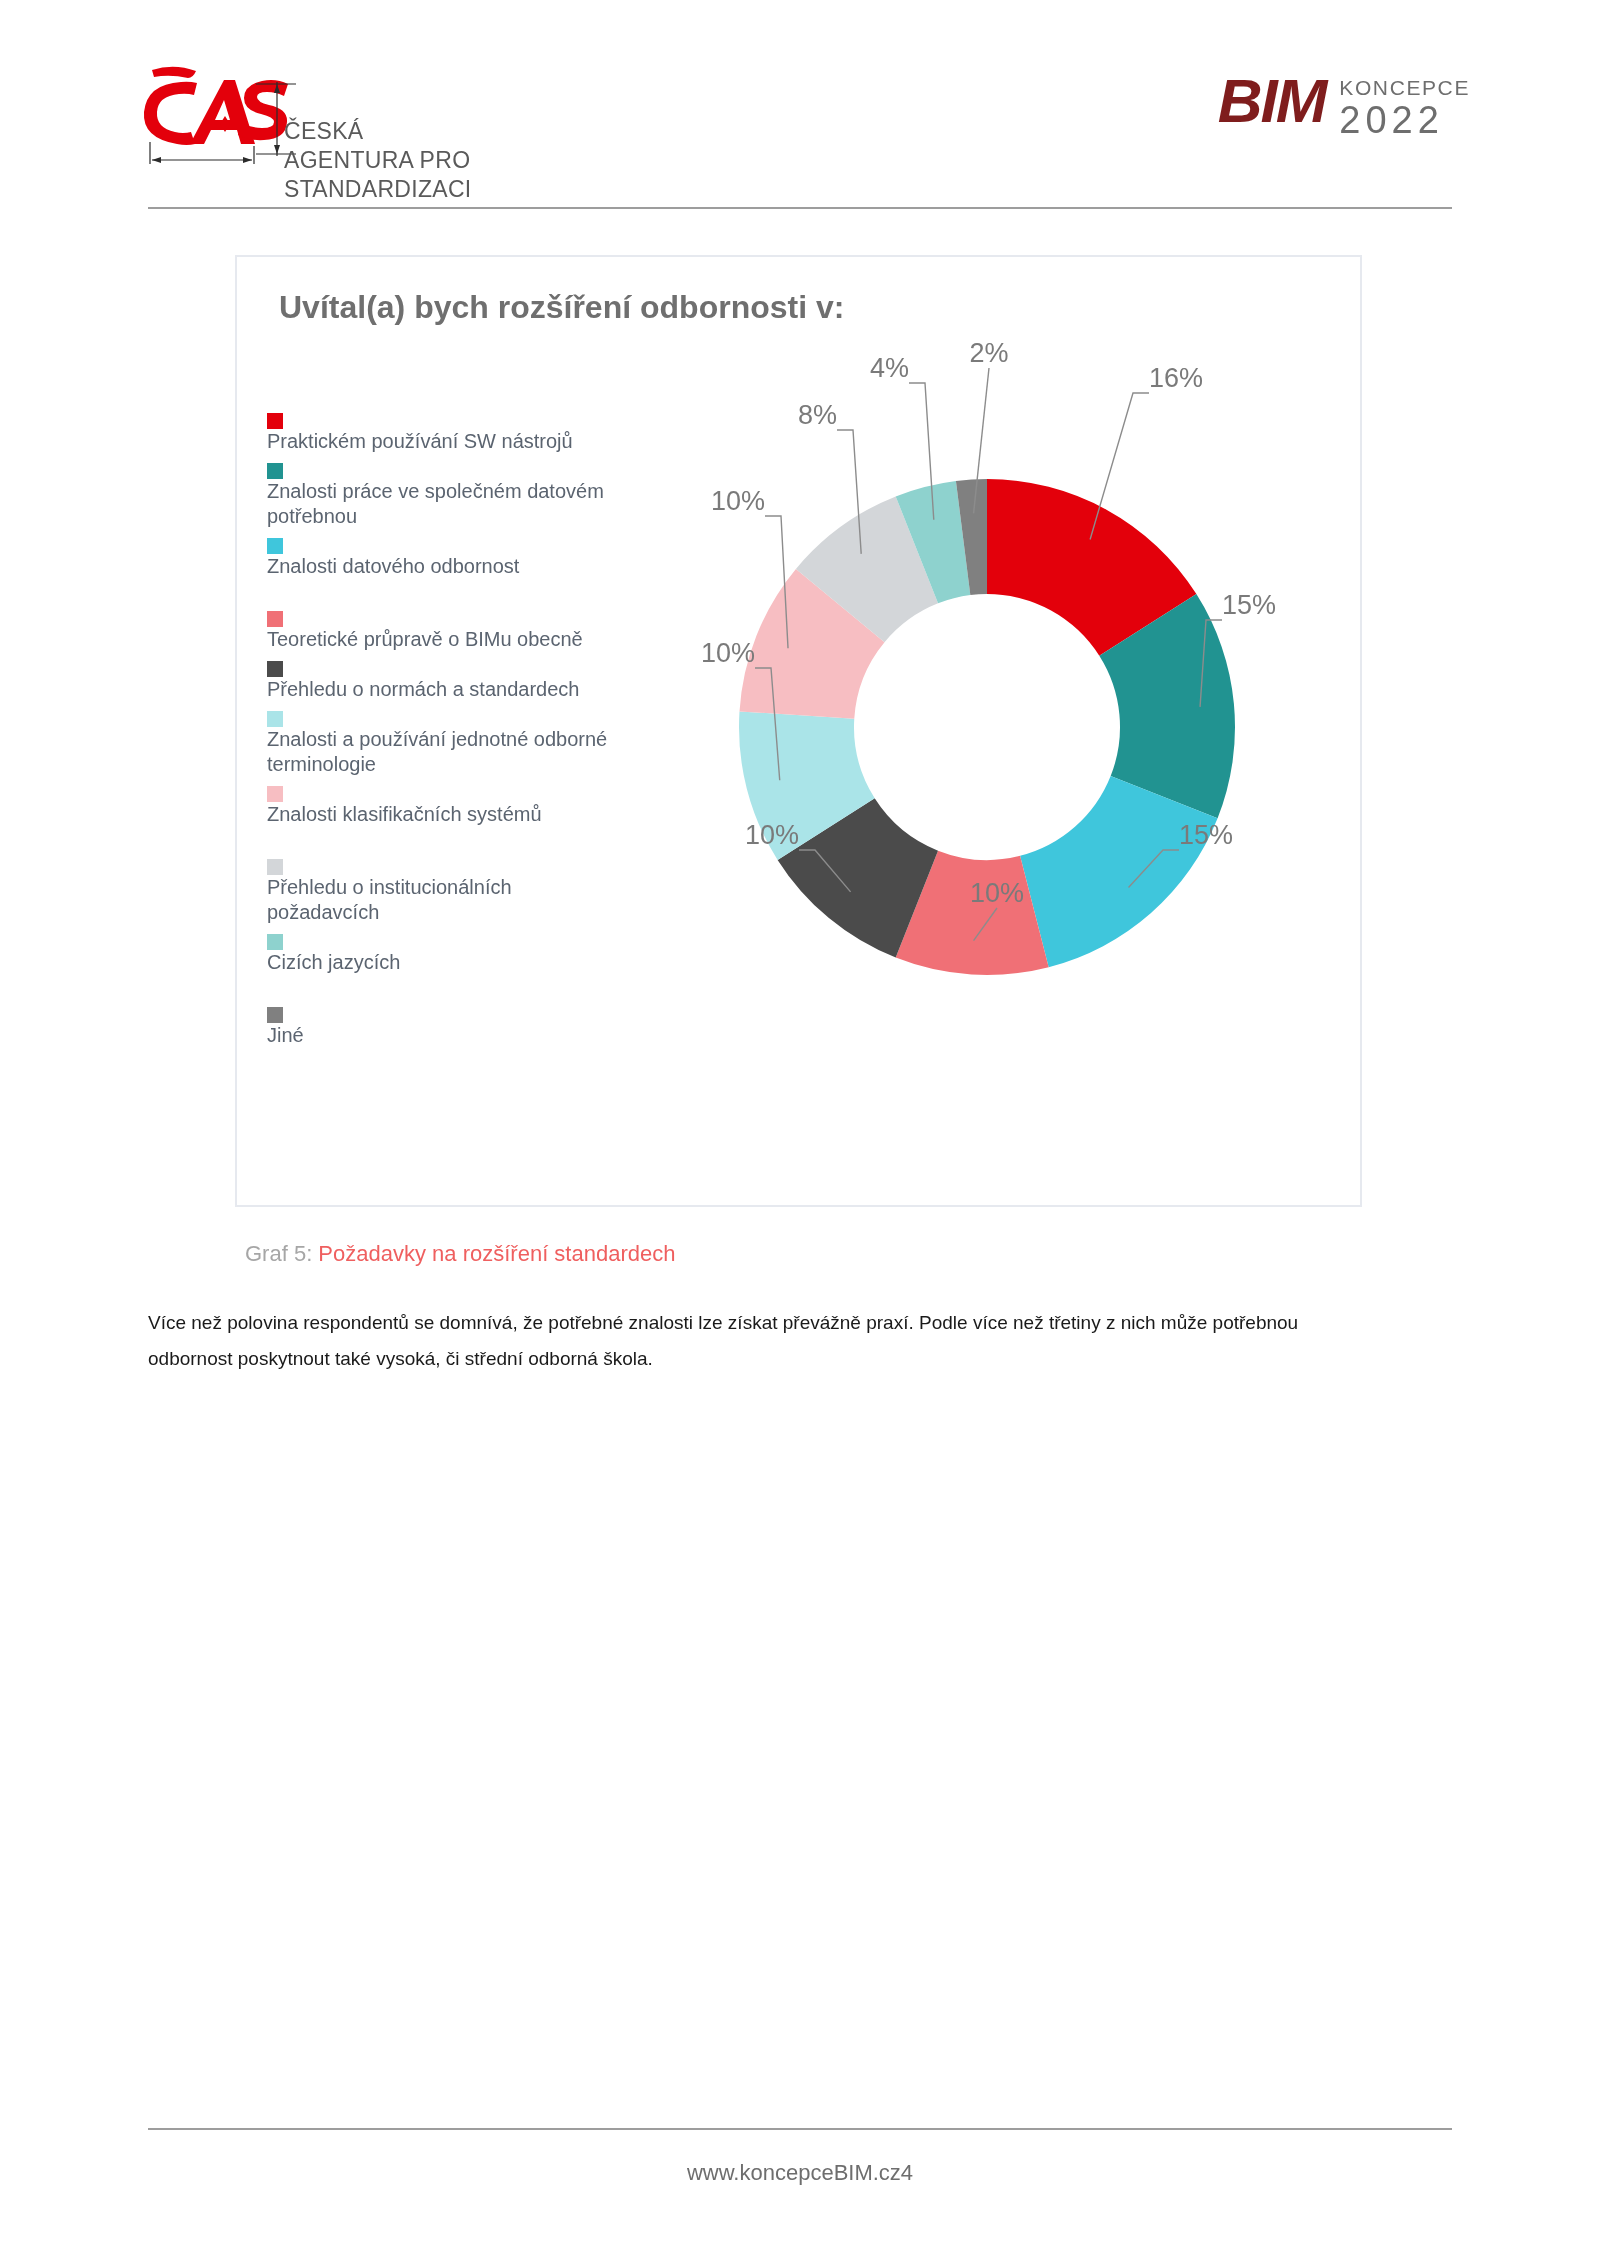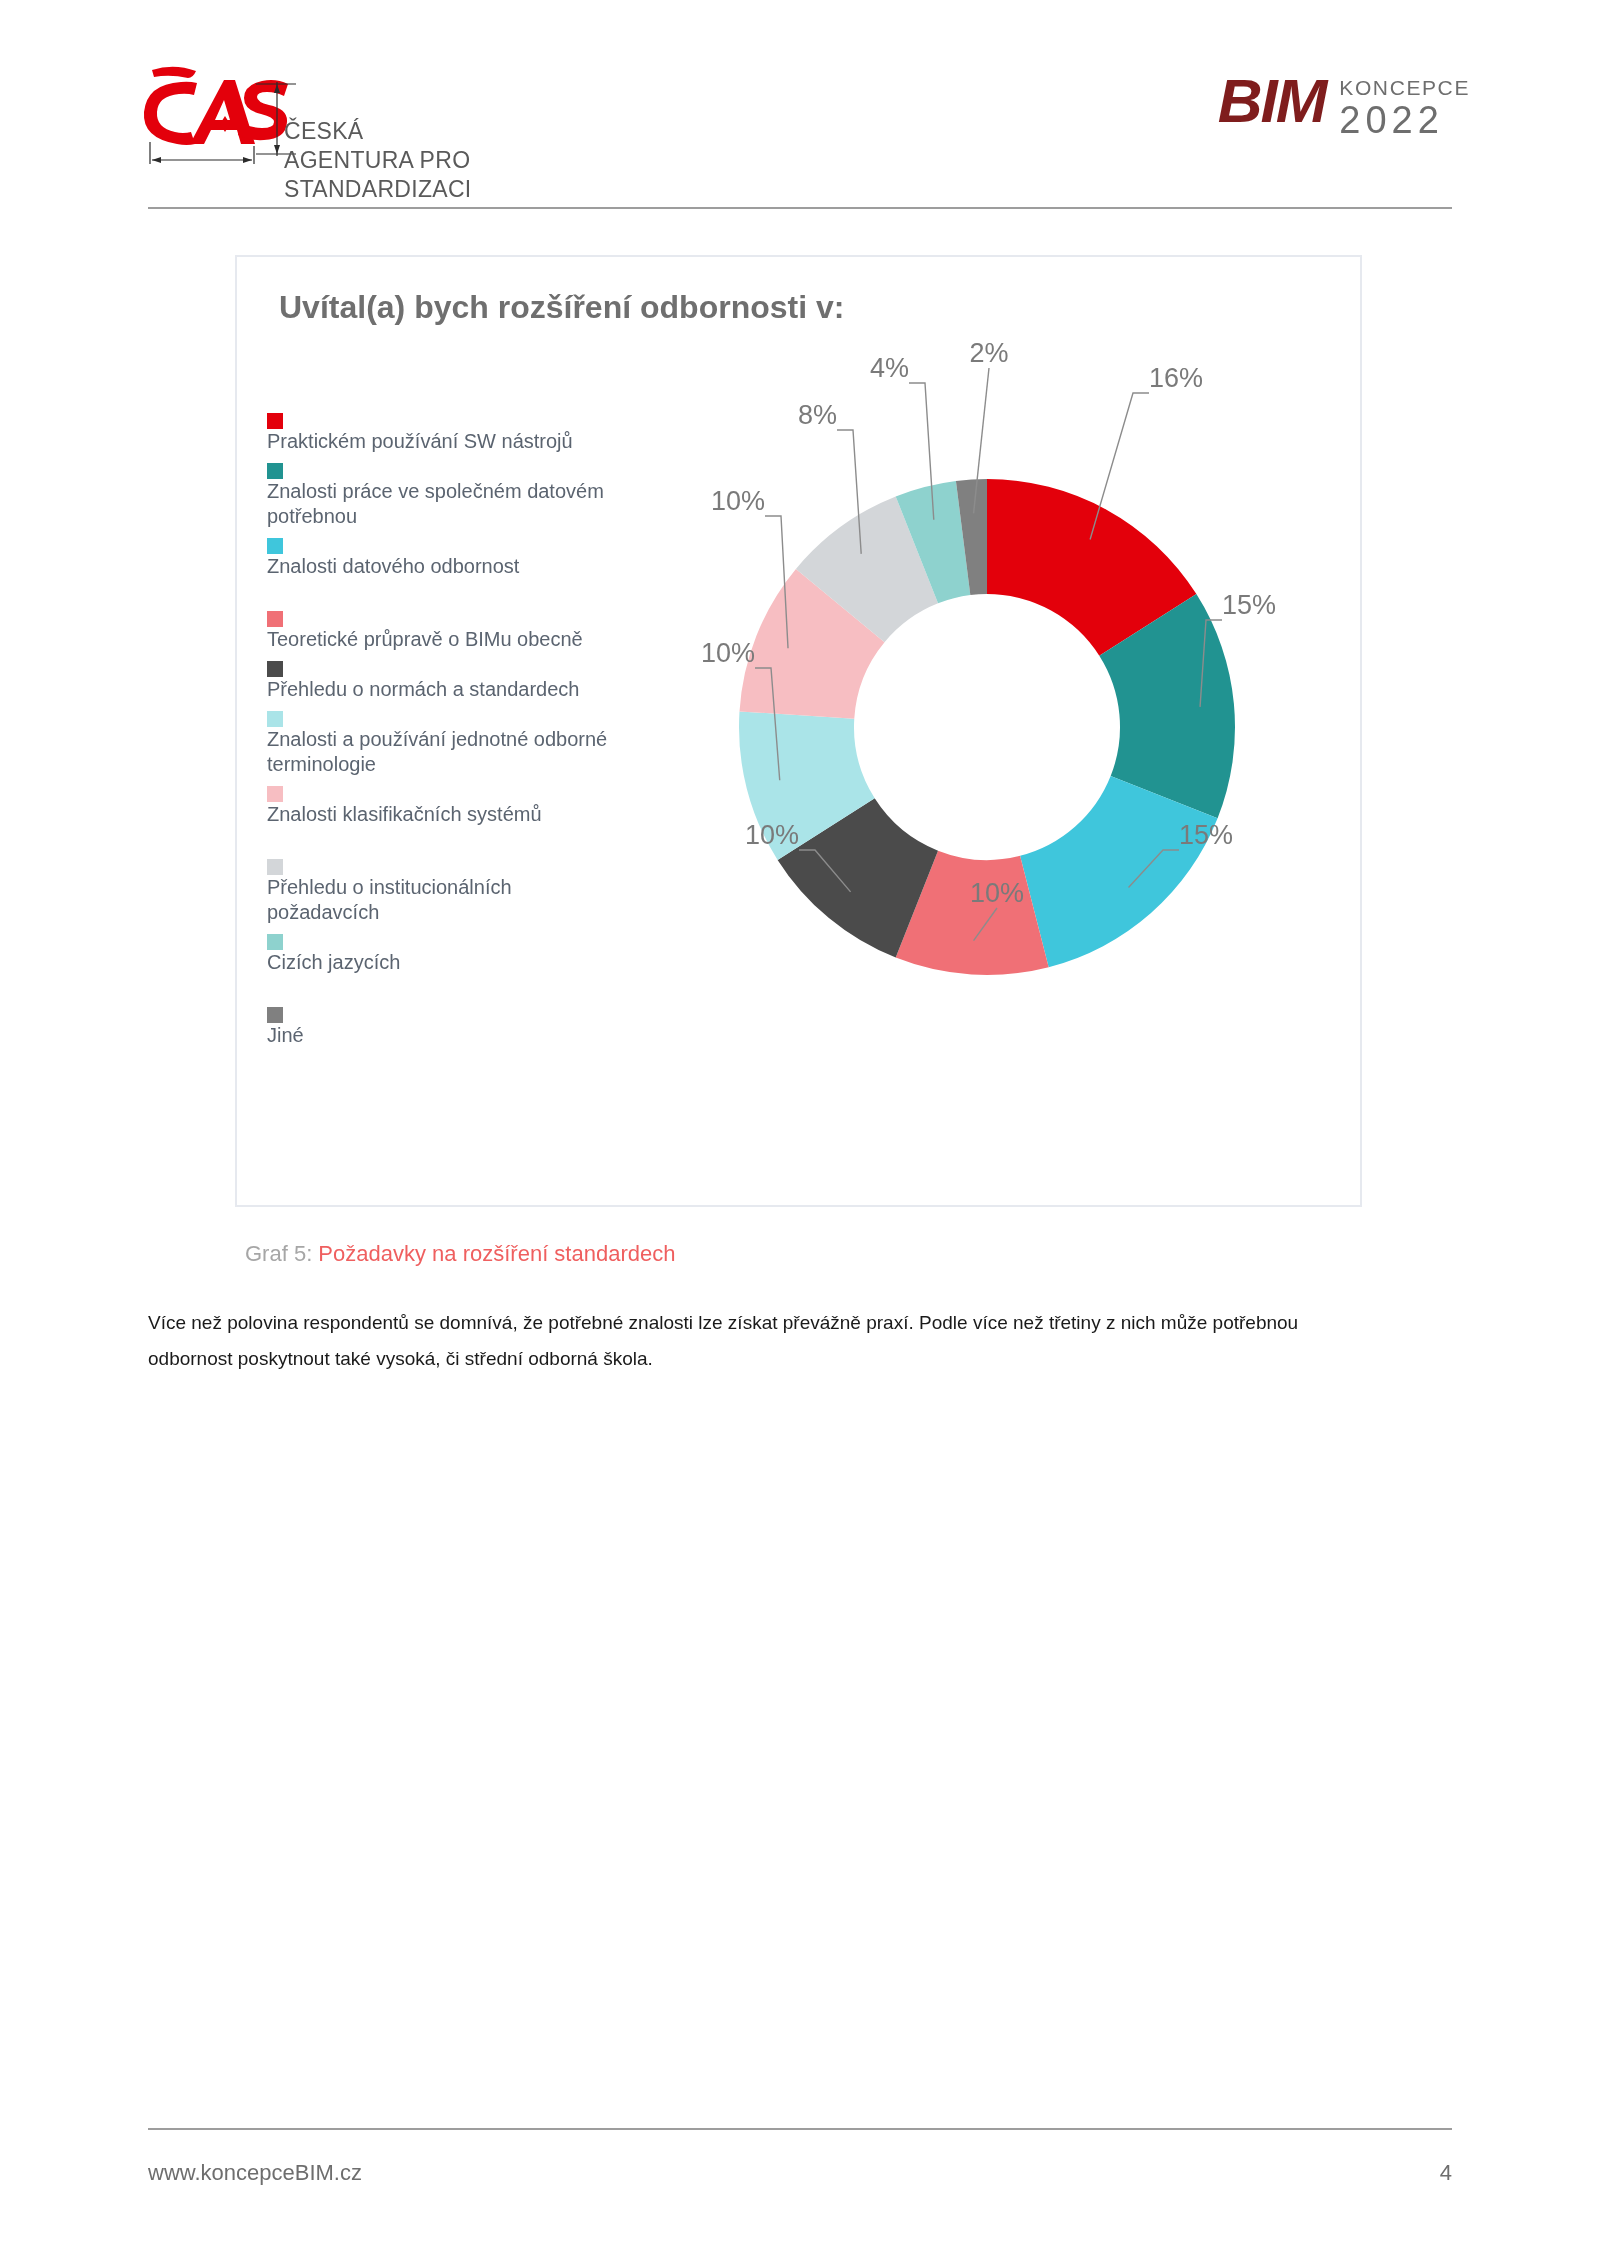--- a/index.html
+++ b/index.html
@@ -98,21 +98,21 @@
     text-align:left;
   }
 
   
   #footer-rule{
     position:absolute;left:148px;top:2128px;width:1304px;height:2px;
     background:#9d9d9d;
   }
   #footer{
     position:absolute;left:148px;top:2160px;width:1304px;
-    display:flex;justify-content:space-between;align-items:center;
+    display:flex;justify-content:center;align-items:center;
     font-size:22px;color:#6e6e6e;
   }
 </style>
 </head>
 <body>
 
 <div id="header">
 
   <div id="cas-logo">
     <svg width="180" height="110" viewBox="0 0 180 110">

